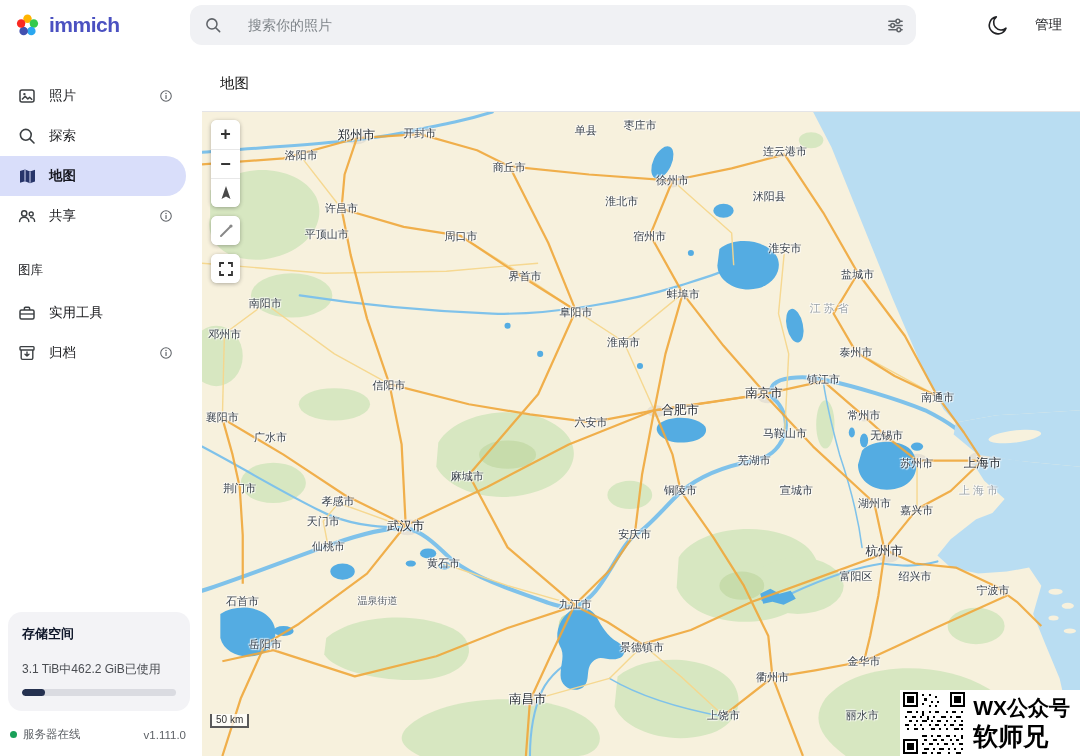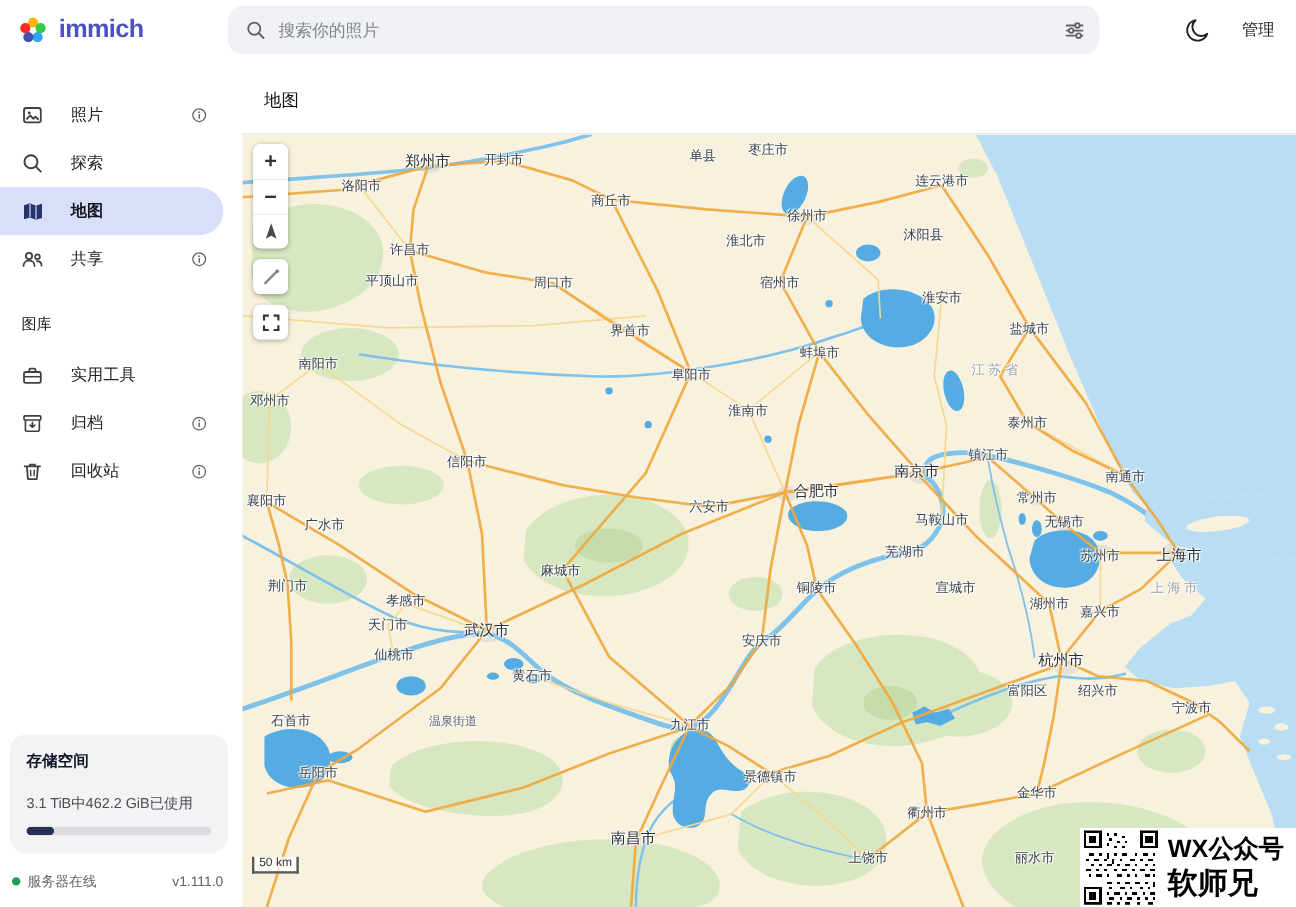--- a/index.html
+++ b/index.html
@@ -4,32 +4,32 @@
 <style>
   * { box-sizing: border-box; margin: 0; padding: 0; }
   html,body { width:1080px; height:756px; overflow:hidden; background:#fff;
     font-family:"Liberation Sans","DejaVu Sans",sans-serif; }
 
   
   .topbar { height:50px; display:flex; align-items:center; padding:0 18px 0 14px; background:#fff; }
   .logo { display:flex; align-items:center; gap:8px; width:176px; flex:0 0 auto; cursor:pointer; }
   .logo-word { font-size:21px; font-weight:700; color:#4b51c1; letter-spacing:-0.5px; }
   .searchbar { width:726px; height:40px; background:#f0f1f4; border-radius:12px;
-    display:flex; align-items:center; padding:0 12px 0 14px; gap:10px; }
+    display:flex; align-items:center; padding:0 12px 0 14px; gap:26px; }
   .searchbar input { flex:1; border:none; outline:none; background:transparent; font-size:14px; color:#202124;
     font-family:inherit; }
   .searchbar input::placeholder { color:#80868b; }
   .topbar-right { margin-left:auto; display:flex; align-items:center; gap:26px; }
   .admin-btn { font-size:13.5px; color:#202124; background:none; border:none; cursor:pointer; font-family:inherit; }
   .icon-btn { background:none; border:none; cursor:pointer; display:flex; align-items:center; }
 
   
   .layout { display:flex; height:706px; }
   .sidebar { width:202px; flex:0 0 auto; display:flex; flex-direction:column; padding-top:26px; }
-  .nav-item { height:40px; display:flex; align-items:center; gap:22px; padding:0 12px 0 17px;
+  .nav-item { height:40px; display:flex; align-items:center; gap:12px; padding:0 12px 0 17px;
     margin-right:16px; border-radius:0 22px 22px 0; font-size:13.5px; color:#202124; cursor:pointer; }
   .nav-item .ico { width:20px; height:20px; color:#3c4043; flex:0 0 auto; }
   .nav-item.active { background:#d9defa; font-weight:700; color:#15161e; }
   .nav-item.active .ico { color:#273469; }
   .nav-item .info { margin-left:auto; width:16px; height:16px; color:#5f6368; }
   .section-label { font-size:12.5px; color:#202124; margin:26px 0 14px 18px; }
   .storage-card { margin:auto 12px 8px 8px; background:#f3f3f6; border-radius:14px; padding:13px 14px 15px; }
   .storage-title { font-size:13px; font-weight:700; color:#0f172a; }
   .storage-usage { font-size:12px; color:#4a4d52; margin-top:18px; }
   .progress { margin-top:11px; height:7px; border-radius:4px; background:#dadbe1; overflow:hidden; }
@@ -183,35 +183,20 @@
         <path d="M10 9 v4 m-2-1.8 L10 13 l2-1.8" fill="none" stroke="currentColor" stroke-width="1.4" stroke-linecap="round" stroke-linejoin="round"></path>
       </svg>
       <span>归档</span>
       <svg class="info" viewBox="0 0 20 20">
         <circle cx="10" cy="10" r="6.6" fill="none" stroke="currentColor" stroke-width="1.3"></circle>
         <circle cx="10" cy="6.9" r="0.9" fill="currentColor"></circle>
         <rect x="9.3" y="8.8" width="1.5" height="5" rx="0.7" fill="currentColor"></rect>
       </svg>
     </div>
 
-    <div class="nav-item">
-      <svg class="ico" viewBox="0 0 20 20">
-        <line x1="3.6" y1="5.6" x2="16.4" y2="5.6" stroke="currentColor" stroke-width="1.5" stroke-linecap="round"></line>
-        <path d="M8 5.4 V4.2 h4 v1.2" fill="none" stroke="currentColor" stroke-width="1.5"></path>
-        <path d="M5.4 5.8 L6.3 16.2 h7.4 L14.6 5.8" fill="none" stroke="currentColor" stroke-width="1.5" stroke-linejoin="round"></path>
-        <line x1="8.4" y1="8.4" x2="8.7" y2="13.8" stroke="currentColor" stroke-width="1.2"></line>
-        <line x1="11.6" y1="8.4" x2="11.3" y2="13.8" stroke="currentColor" stroke-width="1.2"></line>
-      </svg>
-      <span>回收站</span>
-      <svg class="info" viewBox="0 0 20 20">
-        <circle cx="10" cy="10" r="6.6" fill="none" stroke="currentColor" stroke-width="1.3"></circle>
-        <circle cx="10" cy="6.9" r="0.9" fill="currentColor"></circle>
-        <rect x="9.3" y="8.8" width="1.5" height="5" rx="0.7" fill="currentColor"></rect>
-      </svg>
-    </div>
 
     <div class="storage-card">
       <div class="storage-title">存储空间</div>
       <div class="storage-usage">3.1 TiB中462.2 GiB已使用</div>
       <div class="progress">
         <div class="progress-fill" style="width: 15%;"></div>
       </div>
     </div>
 
     <div class="sidebar-footer">

